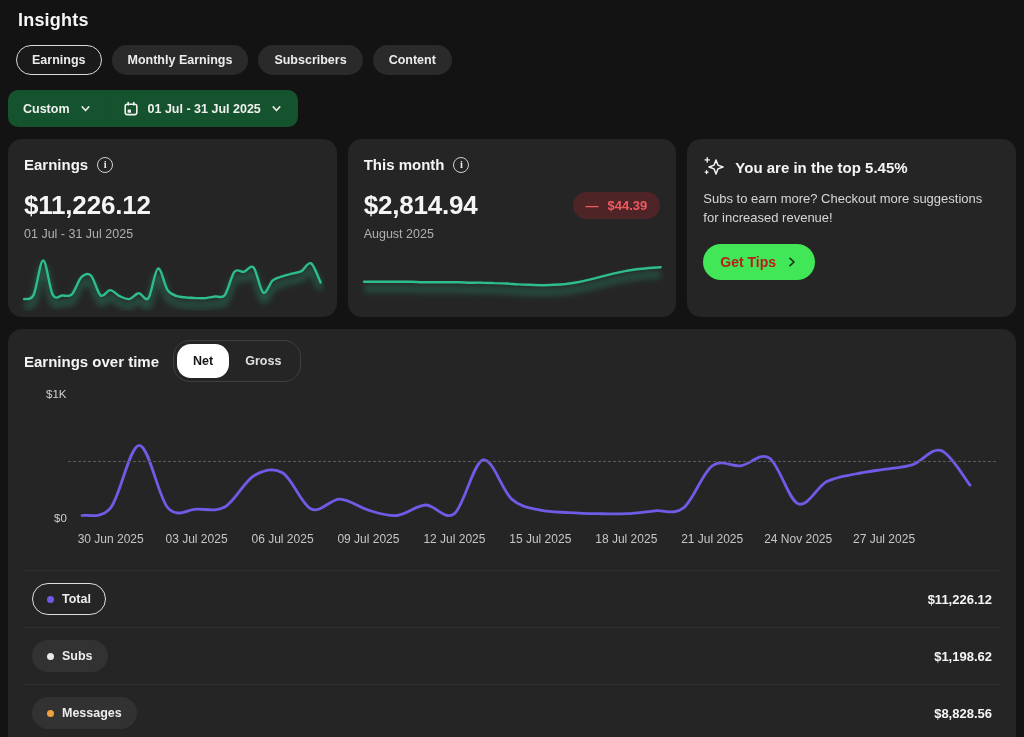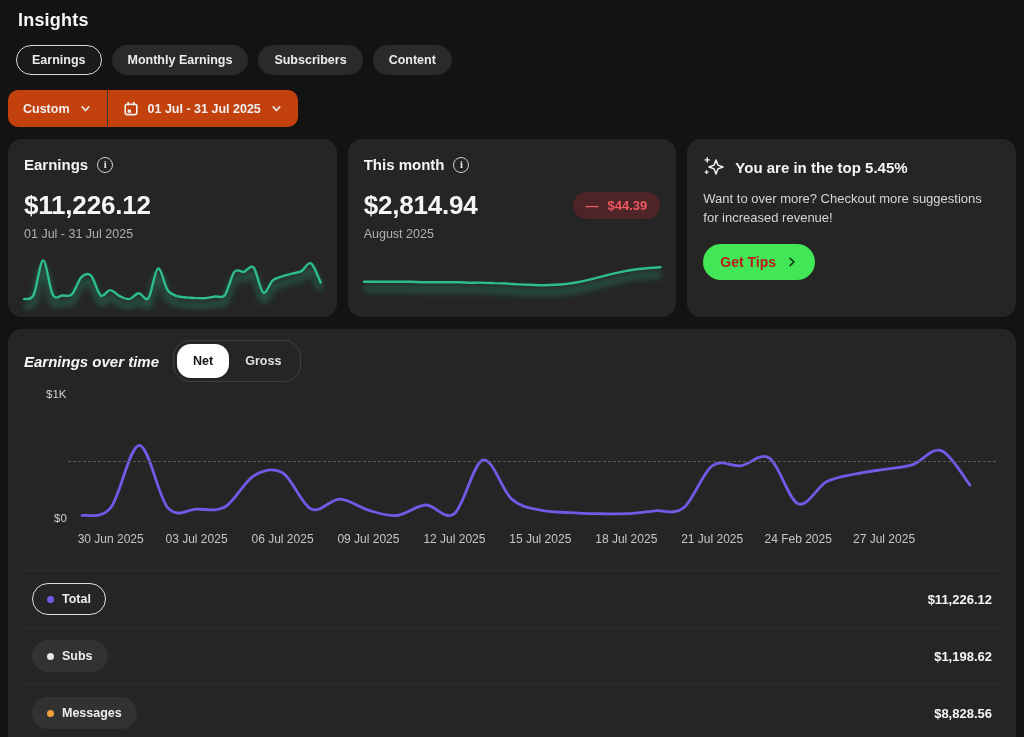--- a/index.html
+++ b/index.html
@@ -9,21 +9,21 @@
 
   h1.title { font-size:18px; font-weight:700; padding:10px 0 0 10px; letter-spacing:.2px; }
 
   
   .tabs { display:flex; gap:10px; margin:14px 0 0 8px; }
   .tab { background:#2a2a2a; border:1.5px solid transparent; color:#ececec; font-family:inherit;
     font-size:12.5px; font-weight:700; padding:7px 15px; border-radius:16px; cursor:pointer; }
   .tab.active { background:#1a1a1a; border-color:#d9d9d9; }
 
   
-  .filterbar { display:inline-flex; align-items:stretch; margin:15px 0 0 0; background:#c2410c;
+  .filterbar { display:inline-flex; align-items:stretch; margin:15px 0 0 0; background:#14532d;
     border-radius:10px; height:37px; overflow:hidden; }
   .filterbar button { background:none; border:none; color:#f0f0f0; font-family:inherit;
     font-size:12.5px; font-weight:700; display:flex; align-items:center; gap:9px;
     padding:0 15px; cursor:pointer; }
   .vdiv { width:1px; background:#3a3a3a; margin:0; }
   .chev { width:13px; height:13px; }
   .chev polyline { fill:none; stroke:#e6e6e6; stroke-width:2; stroke-linecap:round; stroke-linejoin:round; }
   .cal { width:16px; height:16px; }
 
   
@@ -48,21 +48,21 @@
   .tips-body { font-size:13px; color:#d6d6d6; line-height:1.45; margin-top:12px; width:95%; }
   .tips-btn { margin-top:16px; background:#41e756; color:#b91c1c; border:none; border-radius:19px;
     padding:10px 17px; font-family:inherit; font-size:14px; font-weight:800; display:inline-flex;
     align-items:center; gap:10px; cursor:pointer; }
   .tips-btn svg { width:12px; height:12px; }
   .tips-btn polyline { fill:none; stroke:#0e3413; stroke-width:2.4; stroke-linecap:round; stroke-linejoin:round; }
 
   
   .panel { background:#252525; border-radius:14px; margin-top:12px; padding:17px 16px 0; height:440px; }
   .panel-head { display:flex; align-items:center; gap:14px; height:30px; }
-  .panel-head h2 { font-size:15px; font-weight:700;font-style:italic; }
+  .panel-head h2 { font-size:15px; font-weight:700; }
   .toggle { display:inline-flex; border:1px solid #3f3f3f; border-radius:17px; padding:3px; align-items:center; }
   .toggle button { border:none; background:none; color:#e0e0e0; font-family:inherit; font-size:12.5px;
     font-weight:700; padding:10px 16px; border-radius:14px; cursor:pointer; }
   .toggle button.active { background:#ffffff; color:#161616; }
 
   .chartwrap { position:relative; height:172px; margin-top:8px; }
   .yl { position:absolute; font-size:11.5px; color:#d0d0d0; }
   .yl.top { top:4px; left:22px; }
   .yl.bottom { top:128px; left:30px; }
   .plot { position:absolute; top:12px; left:0; right:0; height:128px; }
@@ -165,21 +165,21 @@
 
     <section class="card">
       <div class="tips-head">
         <svg class="sparkle" viewBox="0 0 22 22">
           <path d="M13 4 L14.9 9.1 L20 11 L14.9 12.9 L13 18 L11.1 12.9 L6 11 L11.1 9.1 Z" fill="none" stroke="#f3f3f3" stroke-width="1.5" stroke-linejoin="round"></path>
           <path d="M4.2 1.8 V6 M2.1 3.9 H6.3" stroke="#f3f3f3" stroke-width="1.4" stroke-linecap="round"></path>
           <path d="M3.6 14.6 V17.6 M2.1 16.1 H5.1" stroke="#f3f3f3" stroke-width="1.3" stroke-linecap="round"></path>
         </svg>
         <h2>You are in the top 5.45%</h2>
       </div>
-      <p class="tips-body">Want to over more? Checkout more suggestions for increased revenue!</p>
+      <p class="tips-body">Subs to earn more? Checkout more suggestions for increased revenue!</p>
       <button class="tips-btn">
         <span>Get Tips</span>
         <svg viewBox="0 0 18 18">
             <polyline points="6,3.5 12,9 6,14.5"></polyline>
           </svg>
       </button>
     </section>
   </div>
 
   <section class="panel">
@@ -202,21 +202,21 @@
       <span class="yl bottom">$0</span>
       <div class="xlabels" id="xlabels">
           <span style="left: 8.88%;">30 Jun 2025</span>
           <span style="left: 17.68%;">03 Jul 2025</span>
           <span style="left: 26.49%;">06 Jul 2025</span>
           <span style="left: 35.29%;">09 Jul 2025</span>
           <span style="left: 44.1%;">12 Jul 2025</span>
           <span style="left: 52.9%;">15 Jul 2025</span>
           <span style="left: 61.71%;">18 Jul 2025</span>
           <span style="left: 70.51%;">21 Jul 2025</span>
-          <span style="left: 79.32%;">24 Feb 2025</span>
+          <span style="left: 79.32%;">24 Nov 2025</span>
           <span style="left: 88.12%;">27 Jul 2025</span>
         </div>
     </div>
 
     <div class="legend">
       <div class="lrow">
         <button class="lpill selected">
           <span class="dot" style="background-color: rgb(110, 91, 230);"></span>
           <span>Total</span>
         </button>

